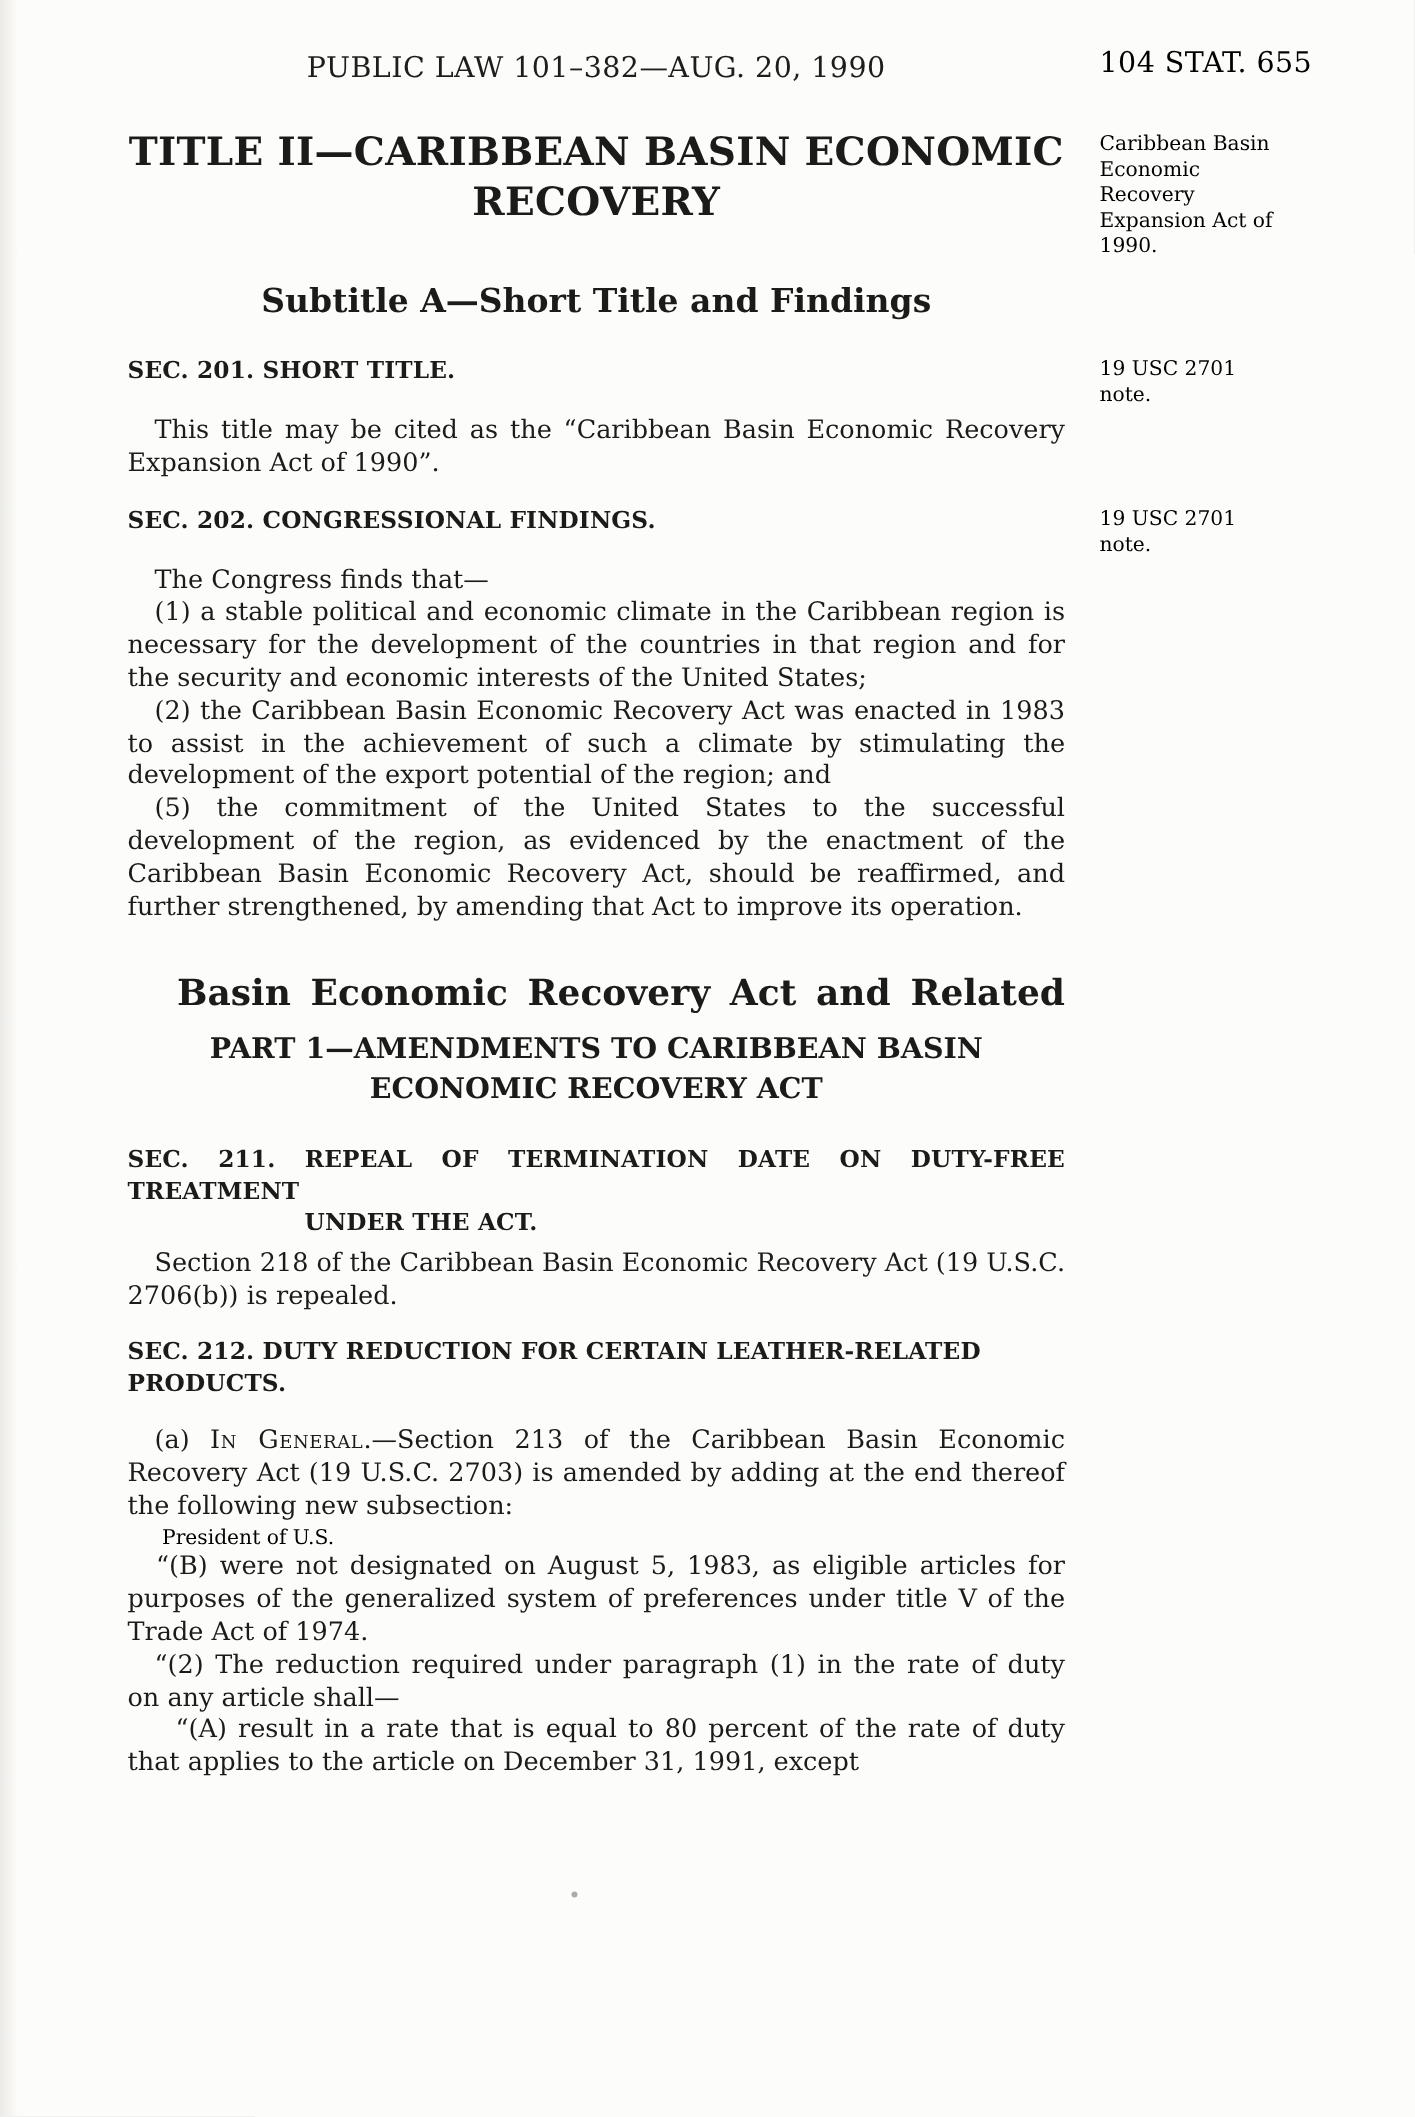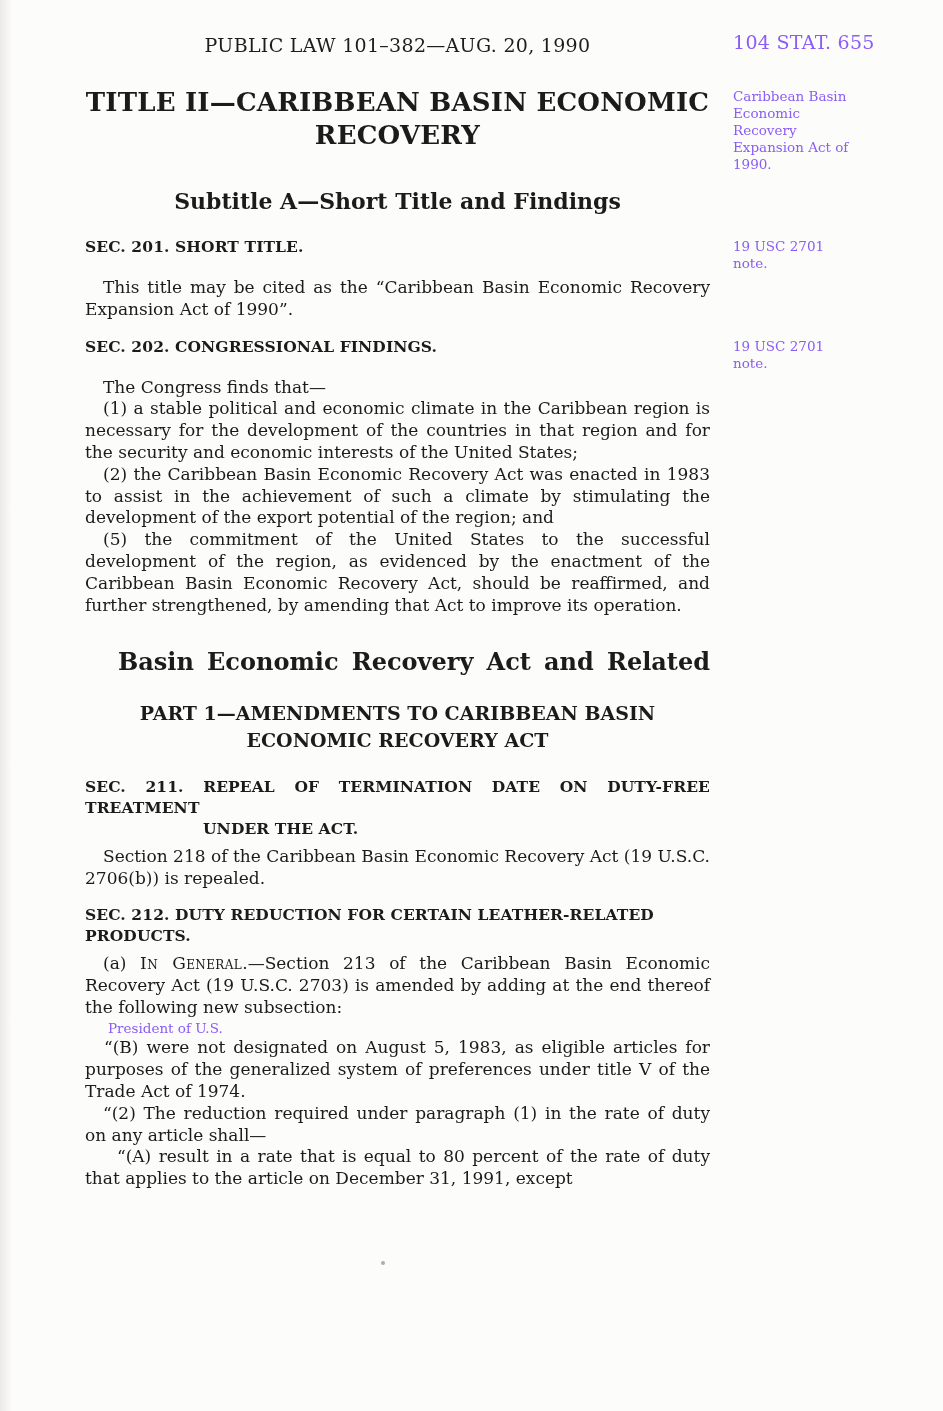--- a/index.html
+++ b/index.html
@@ -20,41 +20,41 @@
   }
   .speck{
     position:absolute;left:381px;top:1261px;width:4px;height:4px;
     border-radius:50%;background:#8a8a88;opacity:.7;
   }
   .row{display:flex;align-items:flex-start;padding-left:85px;}
   .main{width:625px;box-sizing:border-box;}
   .note{
     width:126px;margin-left:23px;
     font-size:13.5px;line-height:17px;padding-top:2px;
-    color:#8b5cf6;
+    color:#000000;
   }
   
   .header-row{margin-bottom:14px;}
   .running-head{
     text-align:center;font-size:19px;letter-spacing:.3px;color:#1d1d1b;
   }
   .stat-ref{
     font-size:19px;padding-top:0;text-align:left;letter-spacing:.3px;white-space:nowrap;
   }
   
   .title2-row{margin-top:30px;}
   .title2{font-size:26px;font-weight:bold;line-height:33px;text-align:center;letter-spacing:.2px;}
   .subtitleA-row{margin-top:15px;}
   .subtitleA{font-size:22px;font-weight:bold;text-align:center;}
   .subtitleB-row{margin-top:30px;}
   .subtitleB{font-size:24px;font-weight:bold;line-height:32px;}
   .subtitleB .hb1{text-align:justify;text-align-last:justify;}
   .subtitleB .hb2{padding-left:33px;text-align:justify;text-align-last:justify;}
   .subtitleB .hb3{padding-left:33px;}
-  .part1-row{margin-top:22px;}
+  .part1-row{margin-top:8px;}
   .part1{font-size:19px;font-weight:bold;line-height:27px;text-align:center;}
   
   .sec-head-row{margin-top:22px;}
   .sec-head{font-size:15.5px;font-weight:bold;line-height:21px;letter-spacing:.1px;}
   .sec-head .h-l1{text-align:justify;text-align-last:justify;}
   .sec-head .h-l2{padding-left:118px;}
   
   .body-row{margin-top:5px;}
   .tight-row{margin-top:0;}
   .body{font-size:17px;line-height:21.8px;text-align:justify;}
@@ -149,21 +149,21 @@
     <div class="main body">
       <p class="para" style="margin:0">Section 218 of the Caribbean Basin Economic Recovery Act (19 U.S.C. 2706(b)) is repealed.</p>
     </div>
   </div>
 
   <div class="row sec-head-row" style="margin-top:14px">
     <div class="main">
       <div class="sec-head">SEC. 212. DUTY REDUCTION FOR CERTAIN LEATHER-RELATED PRODUCTS.</div>
     </div>
   </div>
-  <div class="row body-row" style="margin-top:7px">
+  <div class="row body-row" style="margin-top:18px">
     <div class="main body">
       <p class="para" style="margin:0"><span>(a) </span><span class="smallcaps">In General</span><span>.—Section 213 of the Caribbean Basin Economic Recovery Act (19 U.S.C. 2703) is amended by adding at the end thereof the following new subsection:</span></p>
     </div>
   </div>
   <div class="row tight-row">
     <div class="note">President of U.S.</div>
   </div>
   <div class="row tight-row">
     <div class="main body">
       <p class="li-a" style="margin:0">“(B) were not designated on August 5, 1983, as eligible articles for purposes of the generalized system of preferences under title V of the Trade Act of 1974.</p>

